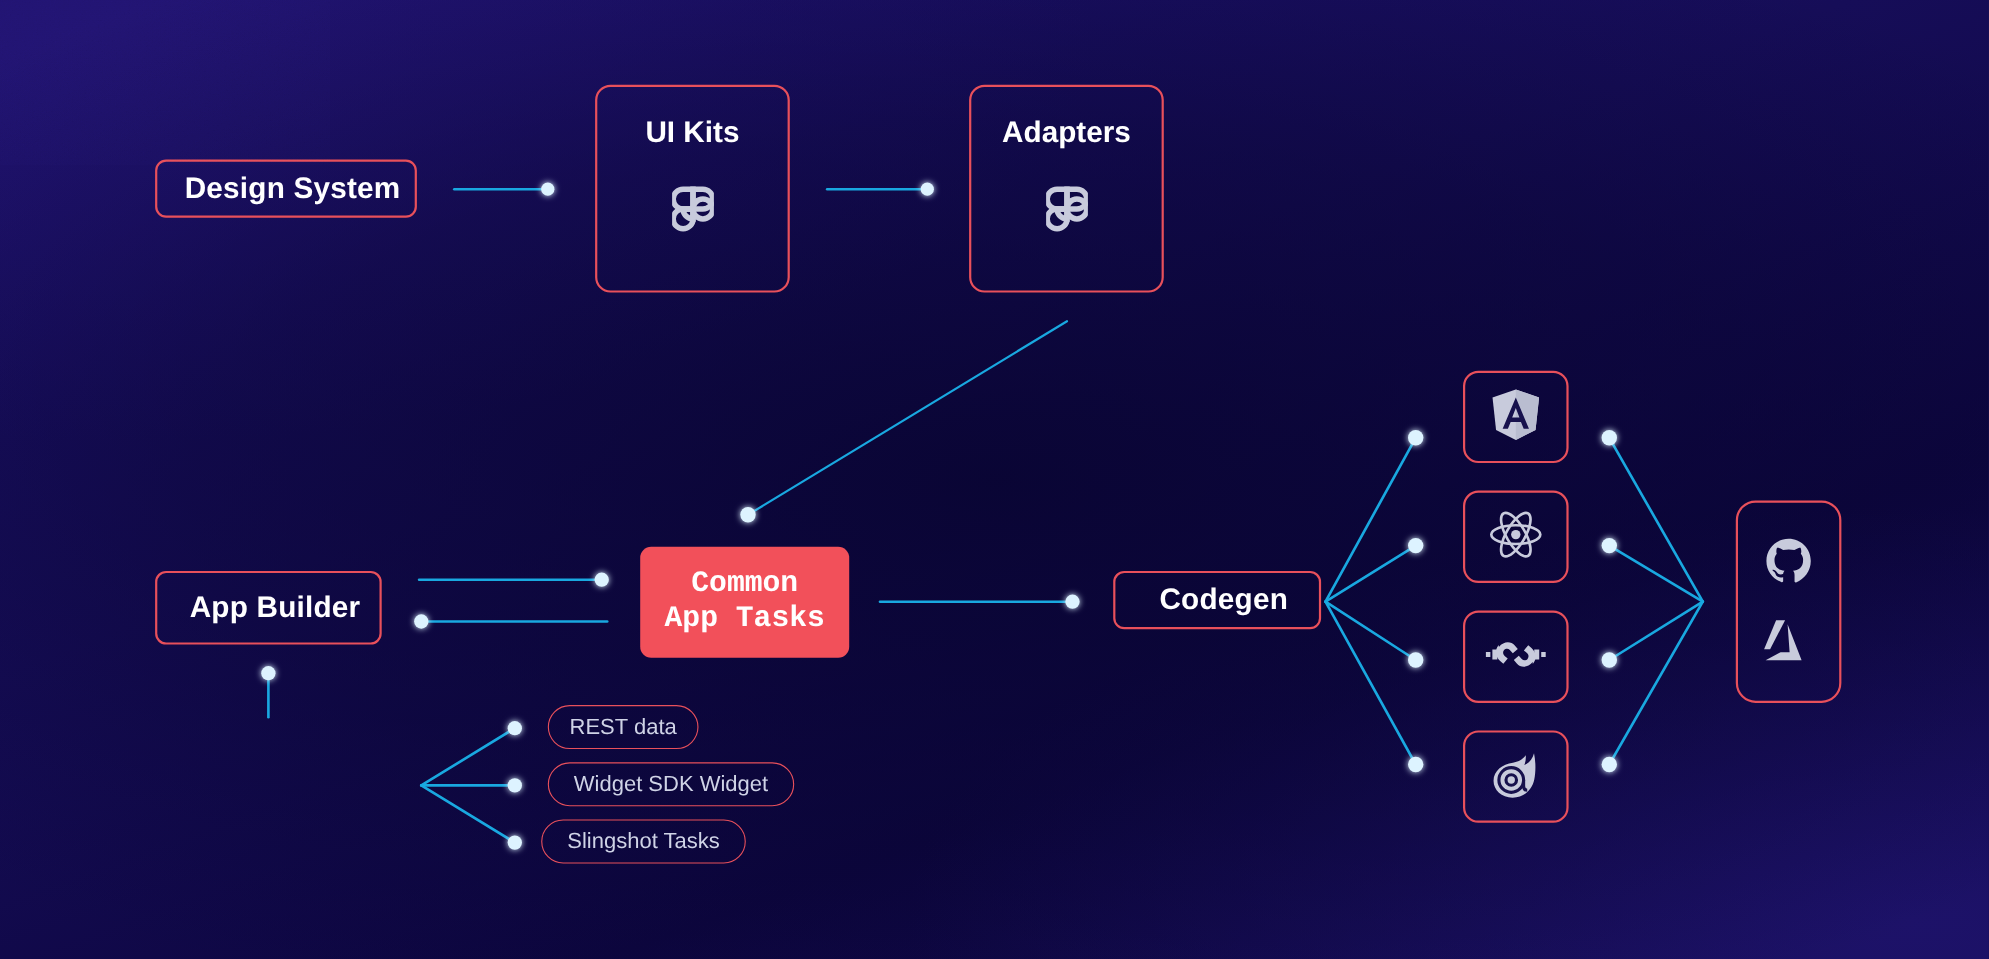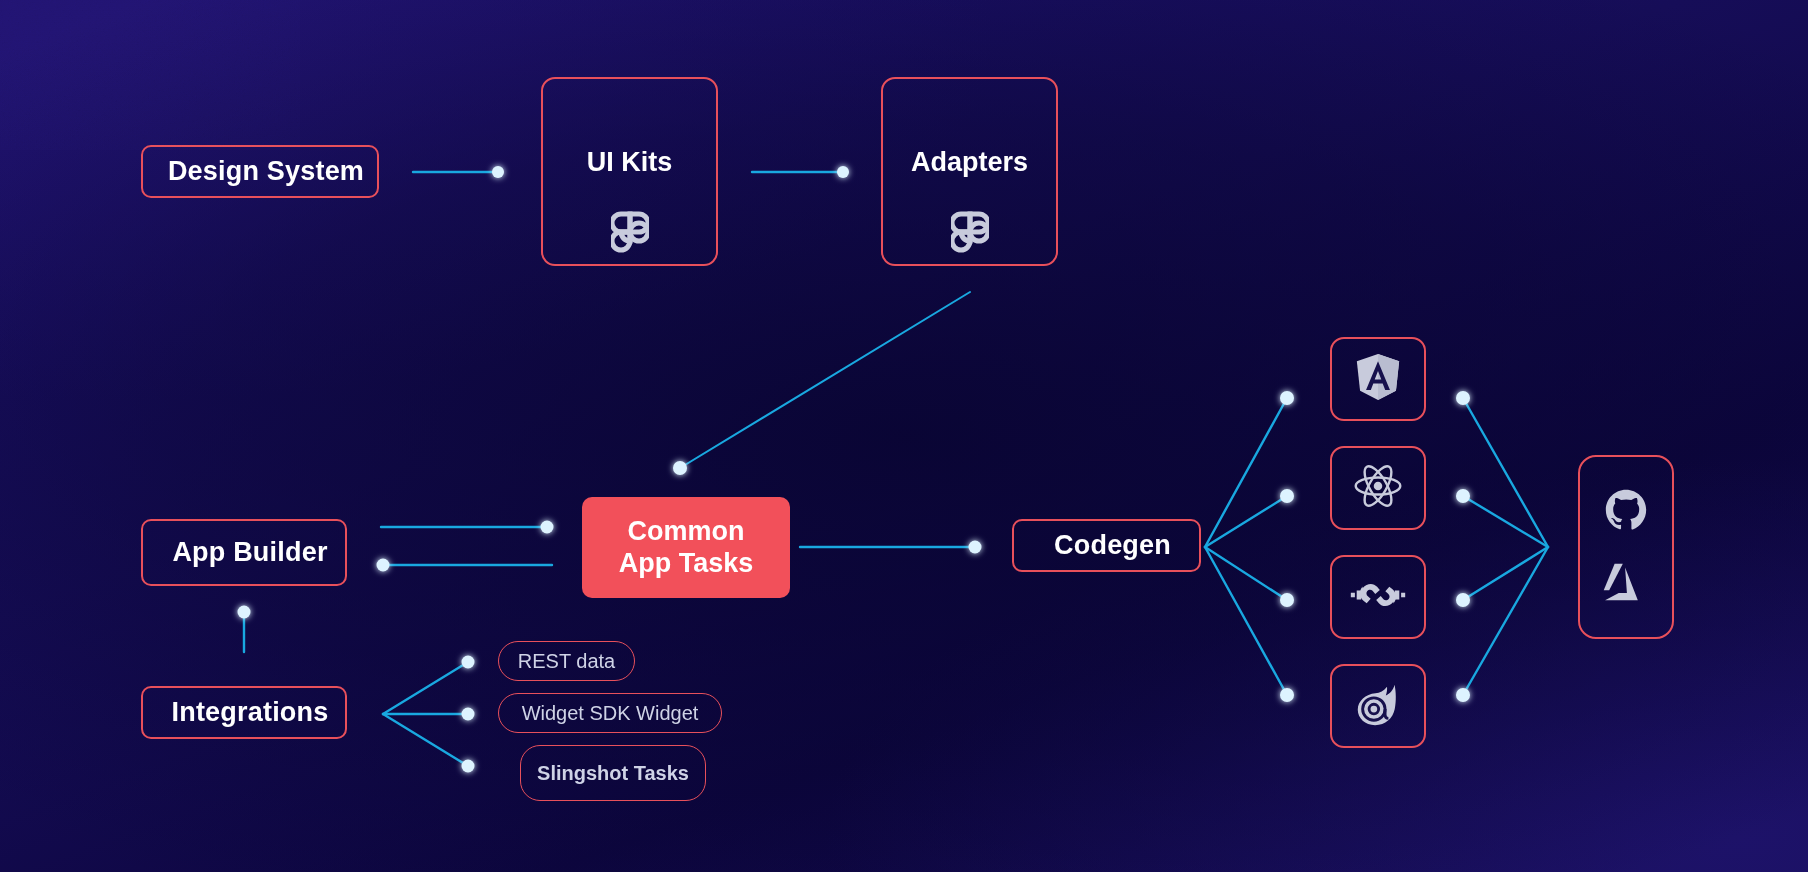--- a/index.html
+++ b/index.html
@@ -59,21 +59,21 @@
     border: 1.6px solid #e8505b;
     border-radius: 20px;
     color: #cfd3e6;
     font-size: 20px;
     font-weight: normal;
   }
   .card {
     border: 2px solid #e8505b;
     border-radius: 14px;
     flex-direction: column;
-    justify-content: flex-end;
+    justify-content: flex-start;
     color: #ffffff;
   }
   .card .card-title {
     font-size: 27px;
     font-weight: bold;
     margin-top: 26px;
   }
   .card .card-icon {
     margin-top: 26px;
   }
@@ -209,40 +209,37 @@
           <path d="M19 28 v9 a9 9 0 0 1 -9 9 a9 9 0 0 1 0 -18 z"></path>
         </g>
       </svg>
     </span>
   </div>
 
   <div class="node pill pill-strong" style="left:141px; top:519px; width:206px; height:67px;">
     <span>App Builder</span>
   </div>
 
-  <div class="node pill pill-strong" style="left:141px; top:686px; width:206px; height:53px;">
-    <span>Integrations</span>
-  </div>
-
-  <div class="node filled" style="left:582px; top:497px; width:208px; height:101px;">
+
+  <div class="node filled" style="left:582px; top:497px; width:190px; height:101px;font-family:Liberation Mono, monospace;">
     <span>Common</span>
     <span>App Tasks</span>
   </div>
 
   <div class="node pill pill-strong" style="left:1012px; top:519px; width:189px; height:53px;">
     <span>Codegen</span>
   </div>
 
   <div class="node pill-light" style="left:498px; top:641px; width:137px; height:40px;align-items:center;">
     <span>REST data</span>
   </div>
   <div class="node pill-light" style="left:498px; top:693px; width:224px; height:40px;">
     <span>Widget SDK Widget</span>
   </div>
-  <div class="node pill-light" style="left:520px; top:745px; width:186px; height:56px;font-weight:bold;">
+  <div class="node pill-light" style="left:492px; top:745px; width:186px; height:40px;">
     <span>Slingshot Tasks</span>
   </div>
 
   <div class="node icon-box" style="left:1330px; top:337px; width:96px; height:84px;">
     <span>
       <svg width="46" height="48" viewBox="0 0 50 52">
         <path class="logo" d="M25 1 L48 9 L44.5 41 L25 51 L5.5 41 L2 9 Z" fill="#d6d9e6"></path>
         <path d="M25 1 L48 9 L44.5 41 L25 51 Z" fill="#b9bdd0"></path>
         <path d="M25 9 L38 40 h-5.2 l-2.7 -6.8 h-10.2 L17.2 40 H12 Z
                  M25 19.5 l-3.6 9.3 h7.2 Z" fill="#17114d"></path>

